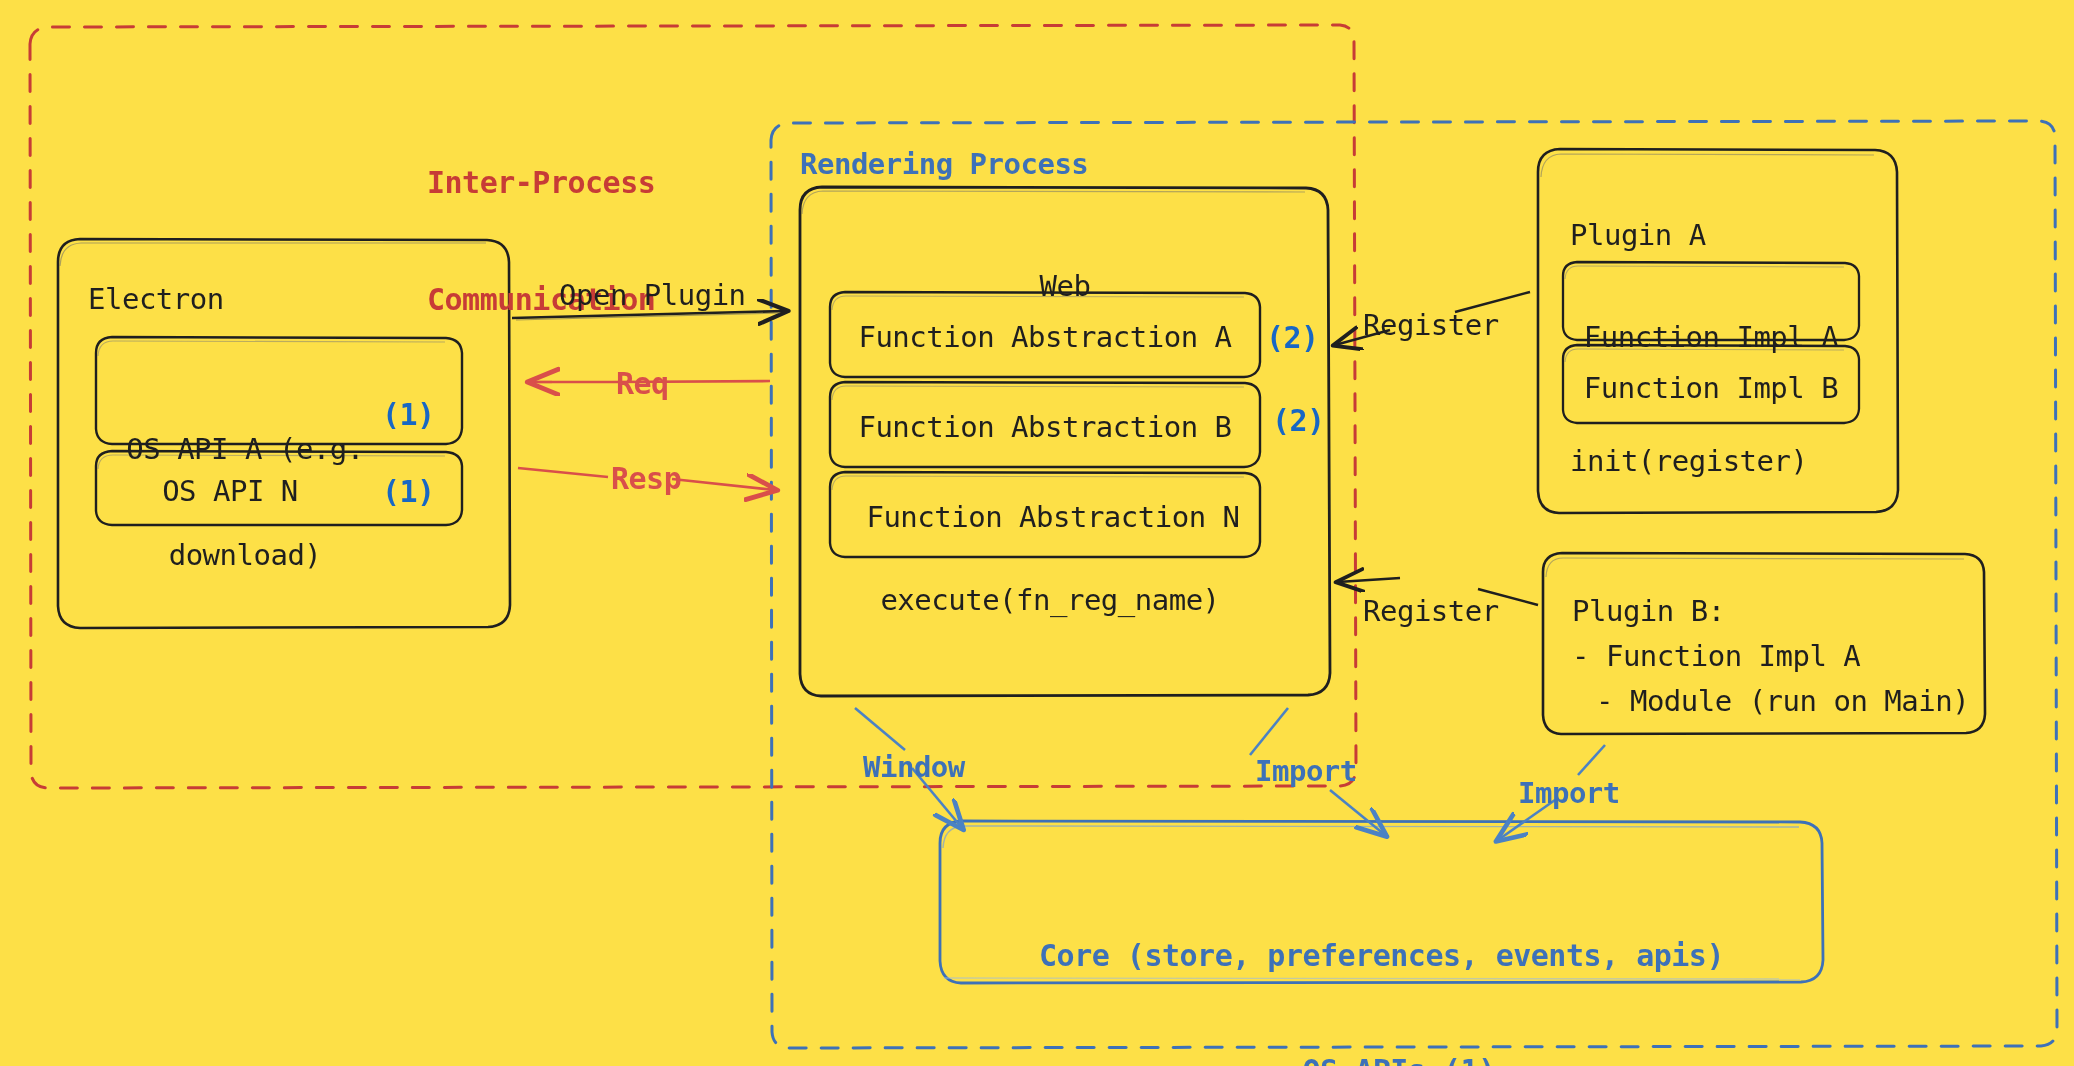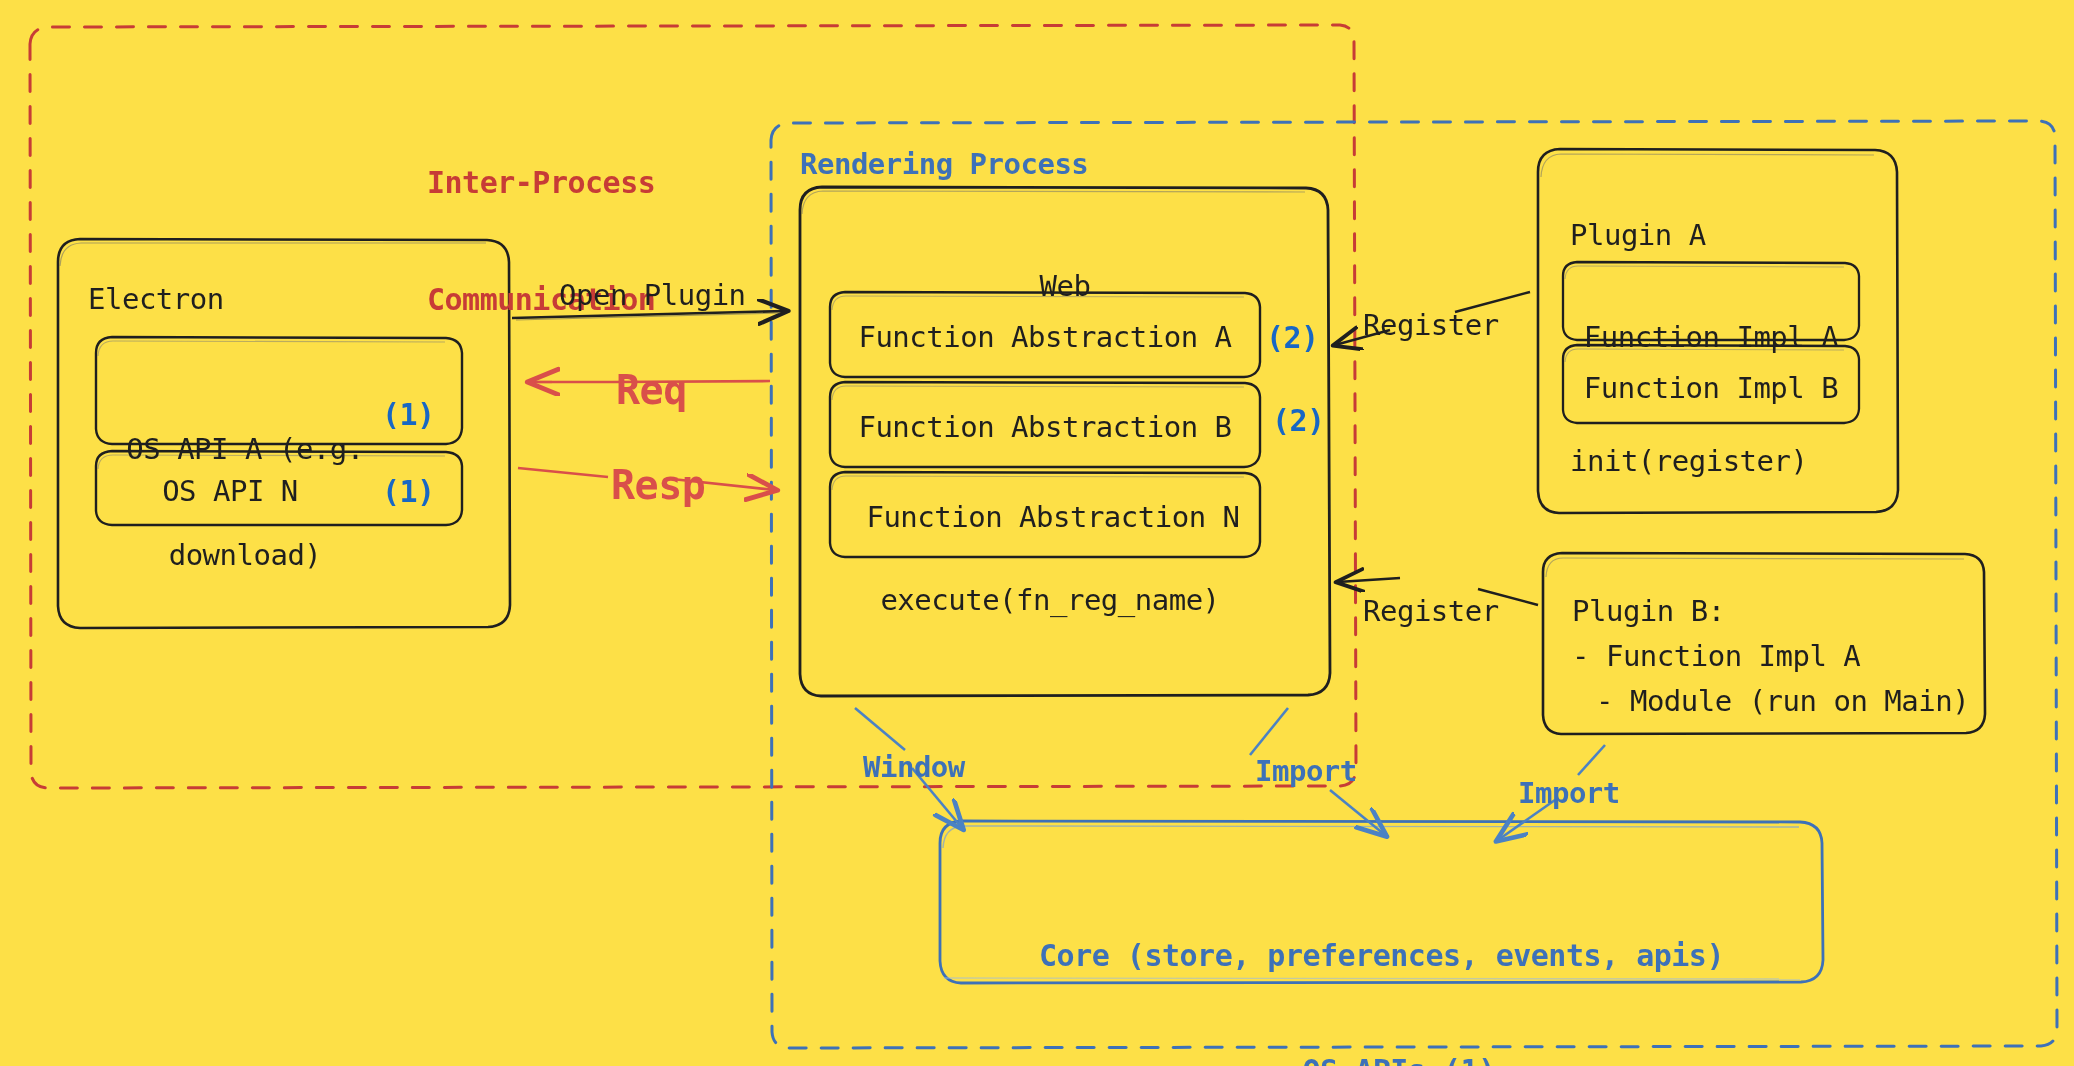--- a/index.html
+++ b/index.html
@@ -31,21 +31,21 @@
     color: #1f1f1f;
     white-space: pre;
     line-height: 1.22;
     letter-spacing: -0.5px;
   }
   .red   { color: #c73c36; }
   .boxtitle { font-size: 29px; }
   .innerlbl { font-size: 29px; text-align: center; }
   .marker { font-size: 30px; color: #1767c4; font-weight: 600; }
   .arrowlbl { font-size: 29px; }
-  .redlbl { font-size: 40px; color: #d94f4a; font-weight: 700; }
+  .redlbl { font-size: 30px; color: #d94f4a; font-weight: 700; }
   .bluelbl { font-size: 29px; color: #3d71b8; font-weight: 700; }
   .containerlbl { font-size: 30px; font-weight: 700; line-height: 1.3; }
   .corebox-text {
     position: absolute;
     text-align: center;
     font-family: "DejaVu Sans Mono", monospace;
     color: #3d71b8;
     font-weight: 700;
     font-size: 30px;
     line-height: 1.28;

